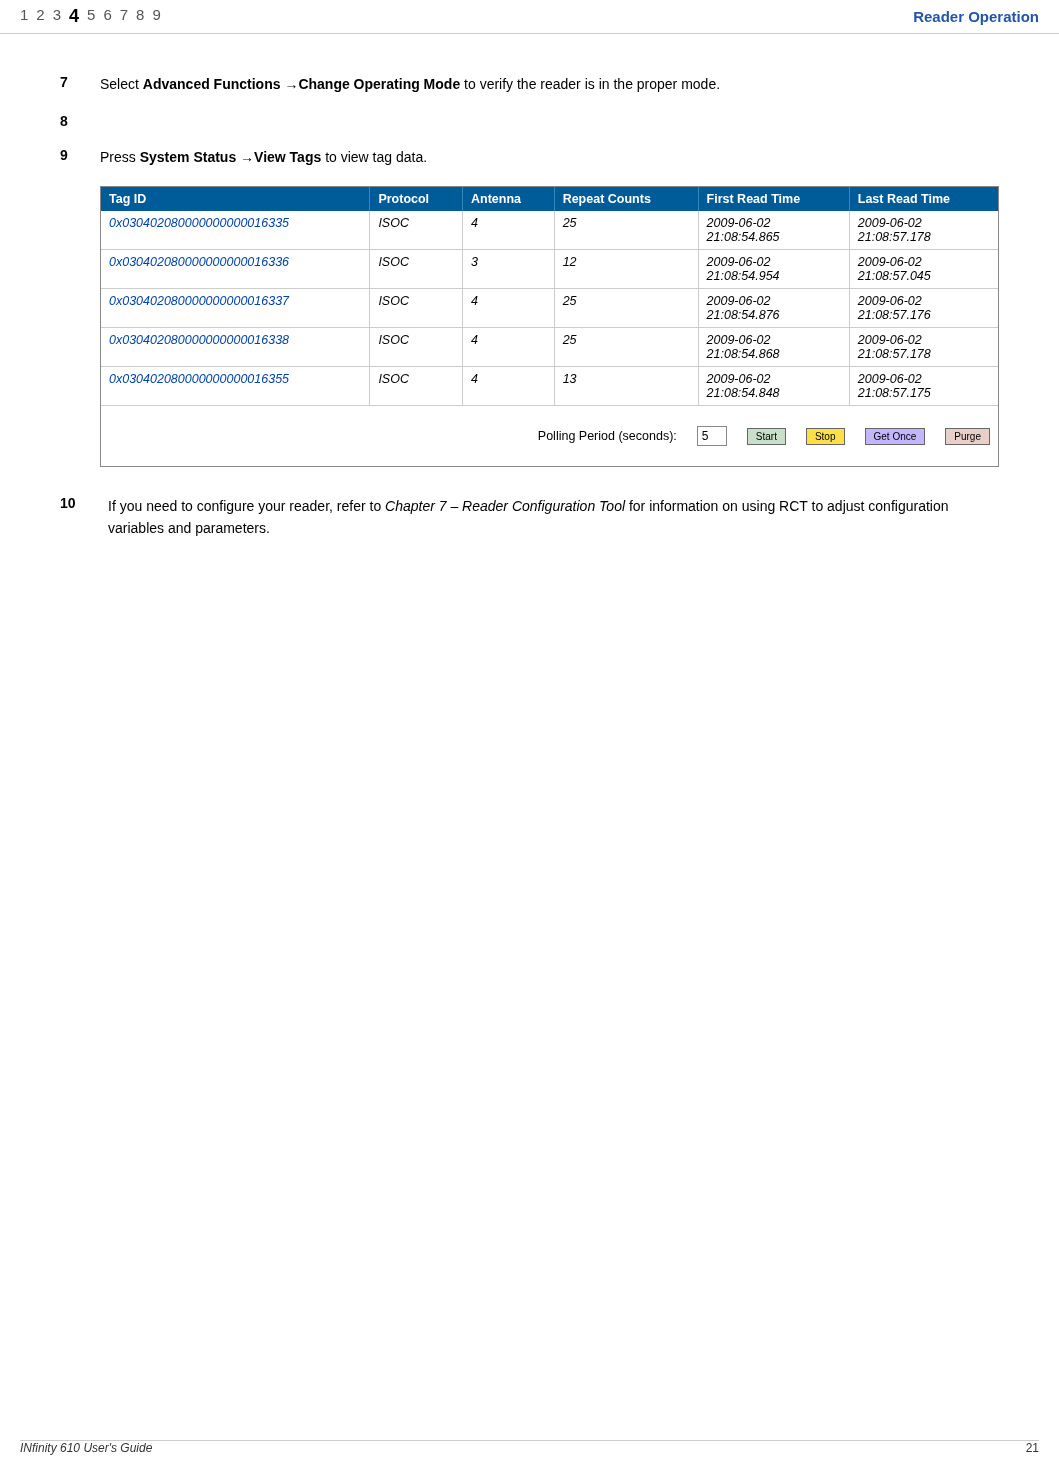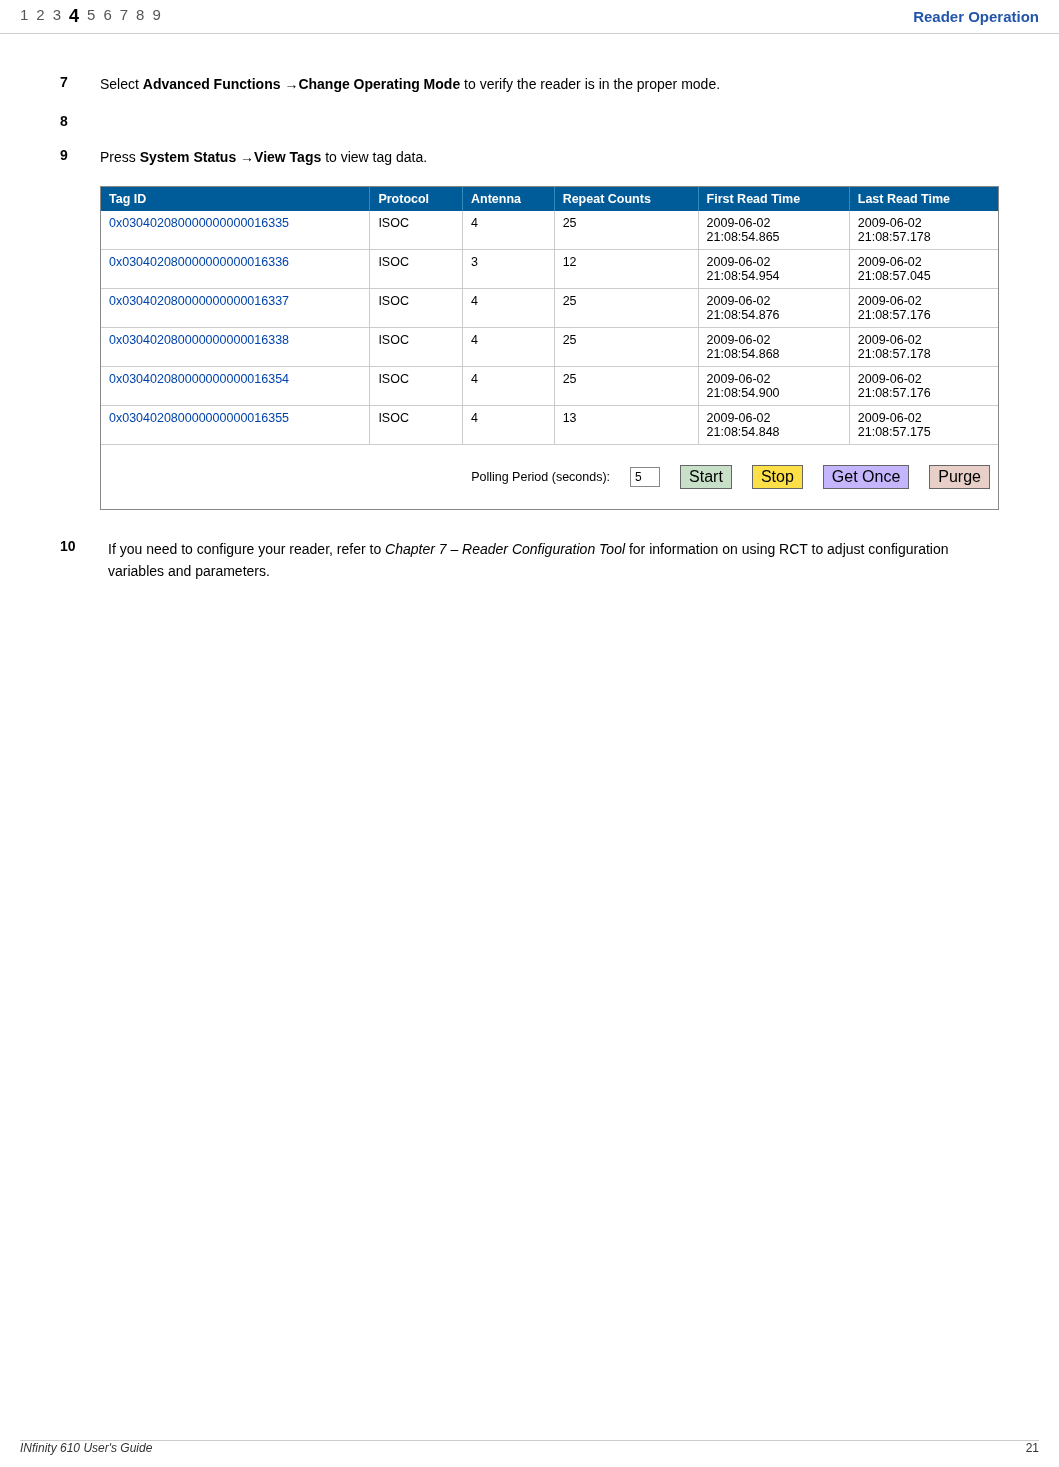--- a/index.html
+++ b/index.html
@@ -114,20 +114,21 @@
     }
     table tbody tr:last-child {
       border-bottom: none;
     }
     table tbody tr td {
       padding: 5px 8px;
       border-right: 1px solid #cccccc;
       vertical-align: top;
       color: #0044aa;
       font-size: 12.5px;
+      font-style: italic;
     }
     table tbody tr td.normal {
       color: #000000;
     }
     table tbody tr td:last-child {
       border-right: none;
     }
 
     
     .table-footer-row {
@@ -143,21 +144,21 @@
       color: #000;
     }
     .polling-input {
       width: 30px;
       border: 1px solid #888;
       padding: 2px 4px;
       font-size: 12px;
     }
     .btn {
       padding: 2px 8px;
-      font-size: 16px;
+      font-size: 10px;
       border: 1px solid #666;
       cursor: pointer;
       background: #e0e0e0;
     }
     .btn-start { background: #c8e0c8; }
     .btn-stop { background: #fde047; }
     .btn-getonce { background: #c4b5fd; }
     .btn-purge { background: #e8d0c8; }
 
     
@@ -265,30 +266,20 @@
       <td>0x030402080000000000016338</td>
       <td class="normal">ISOC</td>
       <td class="normal">4</td>
       <td class="normal">25</td>
       <td class="normal" style="white-space:pre">2009-06-02
 21:08:54.868</td>
       <td class="normal" style="white-space:pre">2009-06-02
 21:08:57.178</td>
     </tr>
           <tr>
-      <td>0x030402080000000000016354</td>
-      <td class="normal">ISOC</td>
-      <td class="normal">4</td>
-      <td class="normal">25</td>
-      <td class="normal" style="white-space:pre">2009-06-02
-21:08:54.900</td>
-      <td class="normal" style="white-space:pre">2009-06-02
-21:08:57.176</td>
-    </tr>
-          <tr>
       <td>0x030402080000000000016355</td>
       <td class="normal">ISOC</td>
       <td class="normal">4</td>
       <td class="normal">13</td>
       <td class="normal" style="white-space:pre">2009-06-02
 21:08:54.848</td>
       <td class="normal" style="white-space:pre">2009-06-02
 21:08:57.175</td>
     </tr>
         </tbody>

